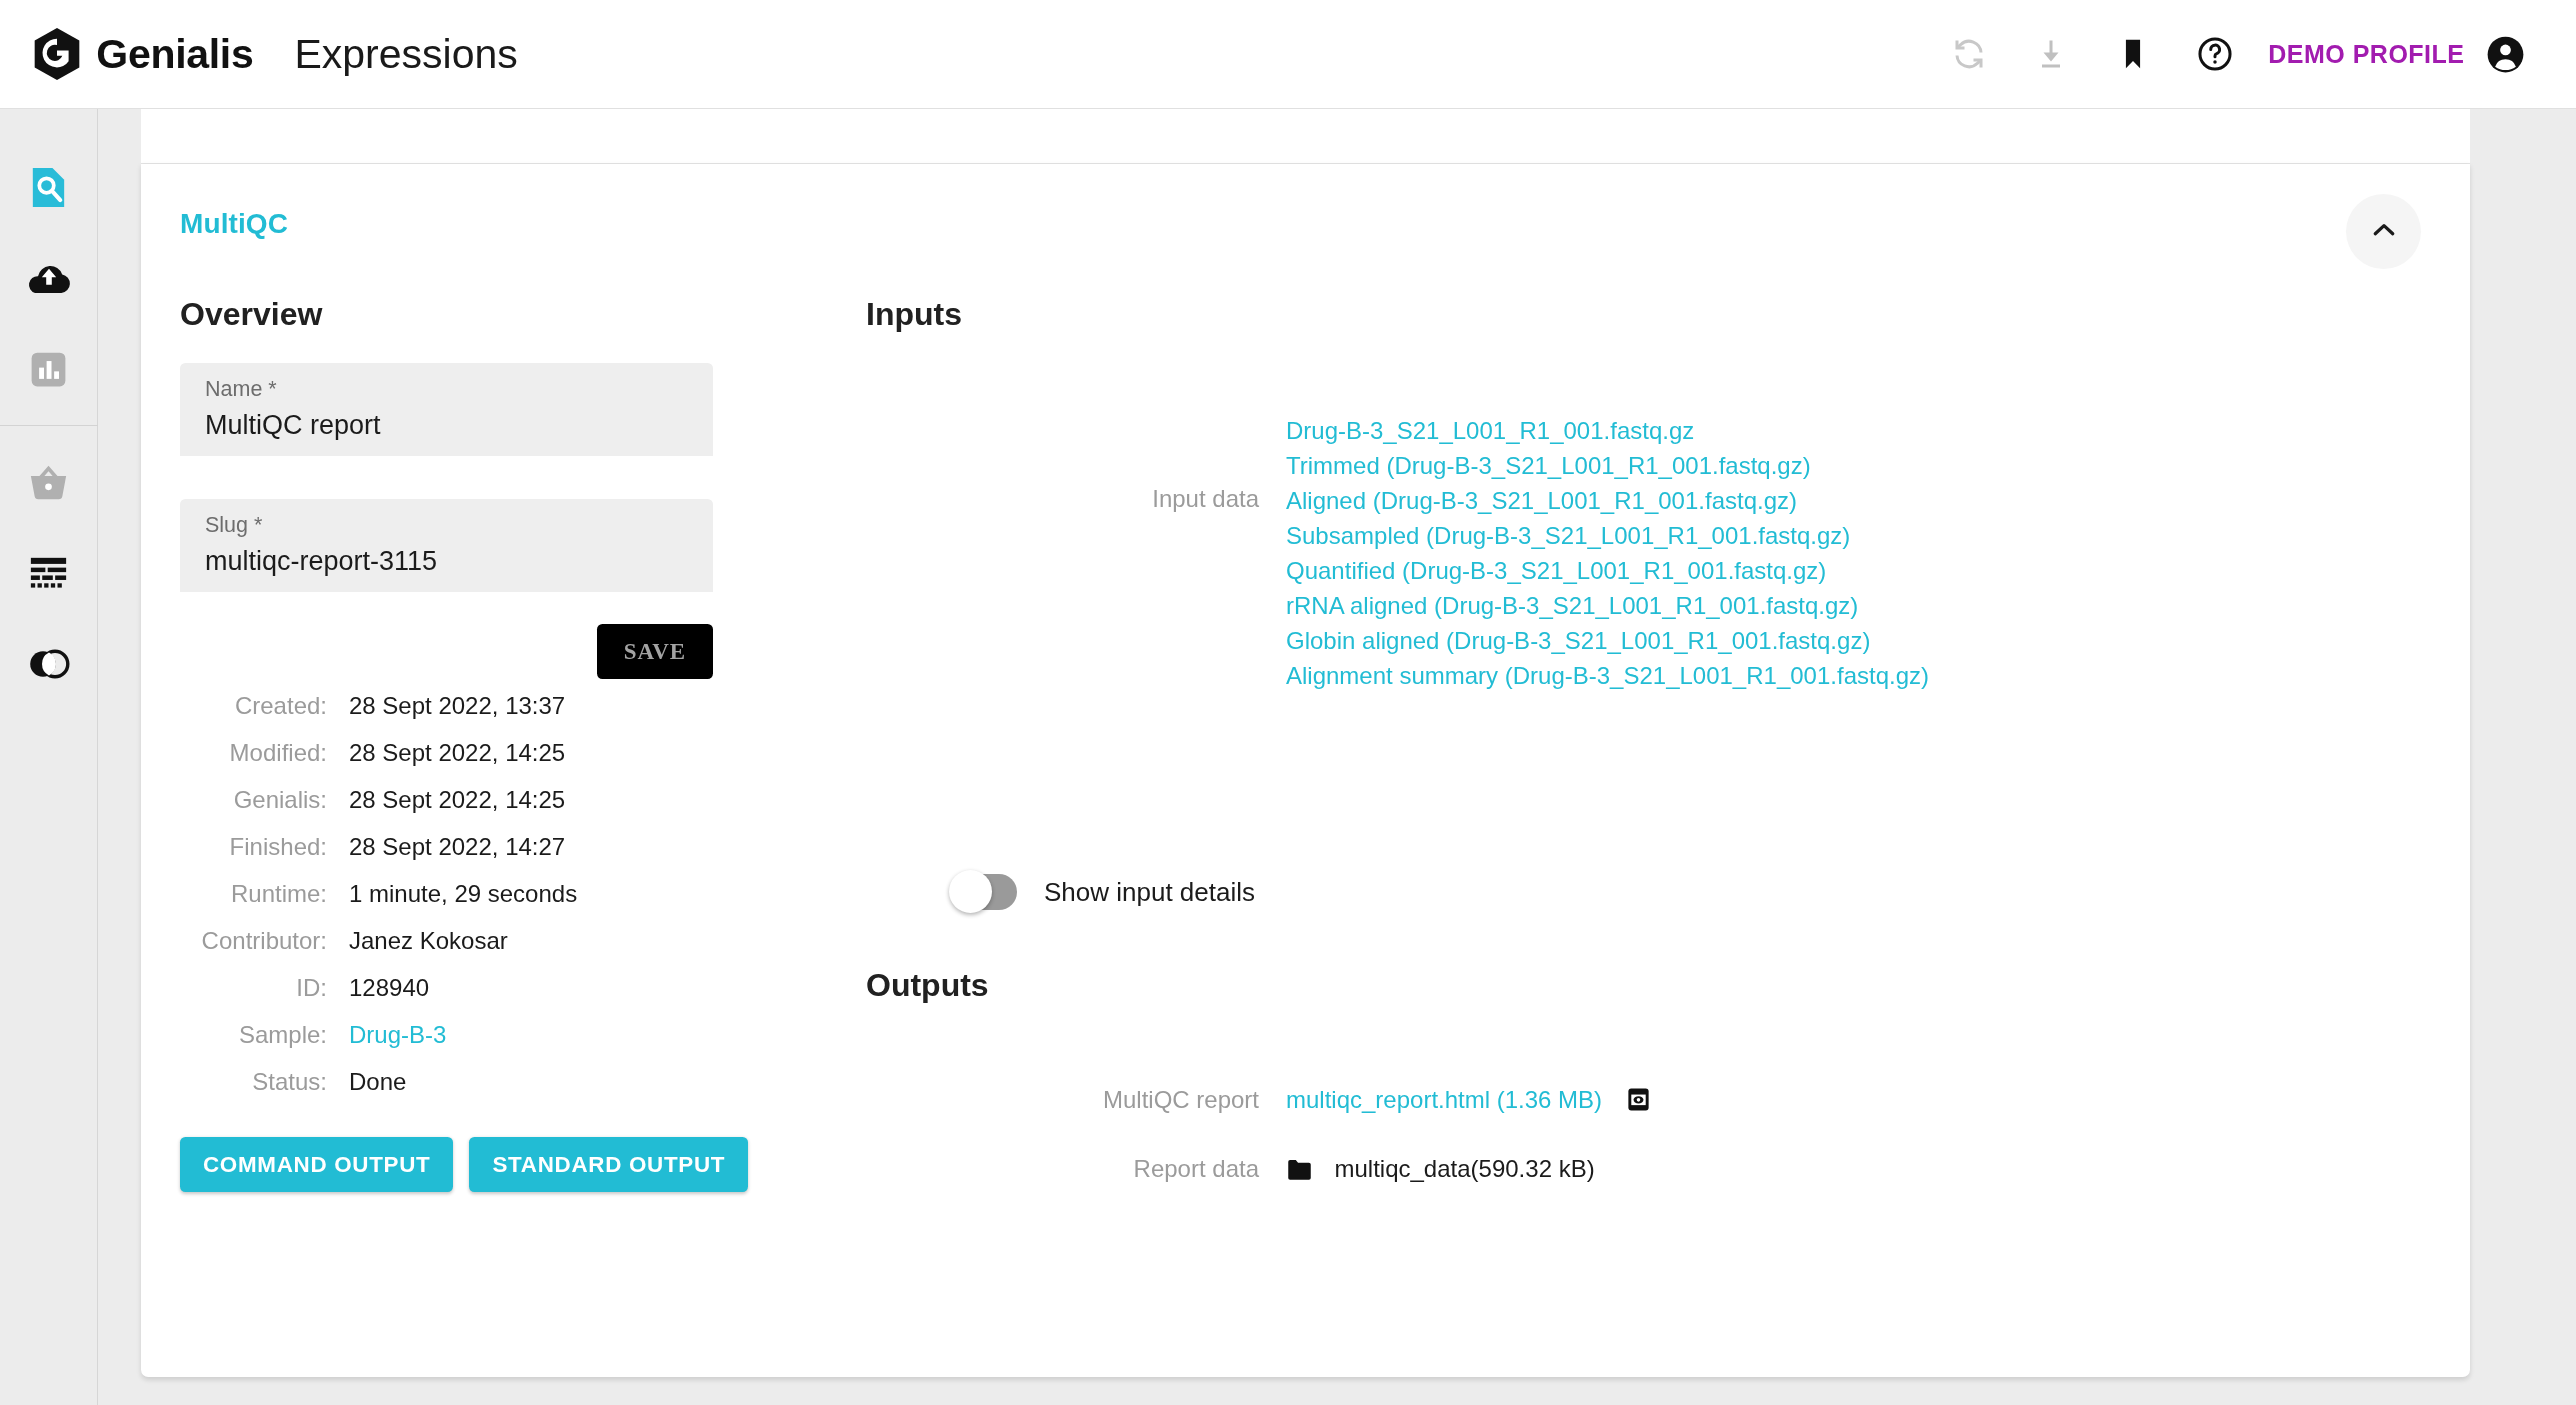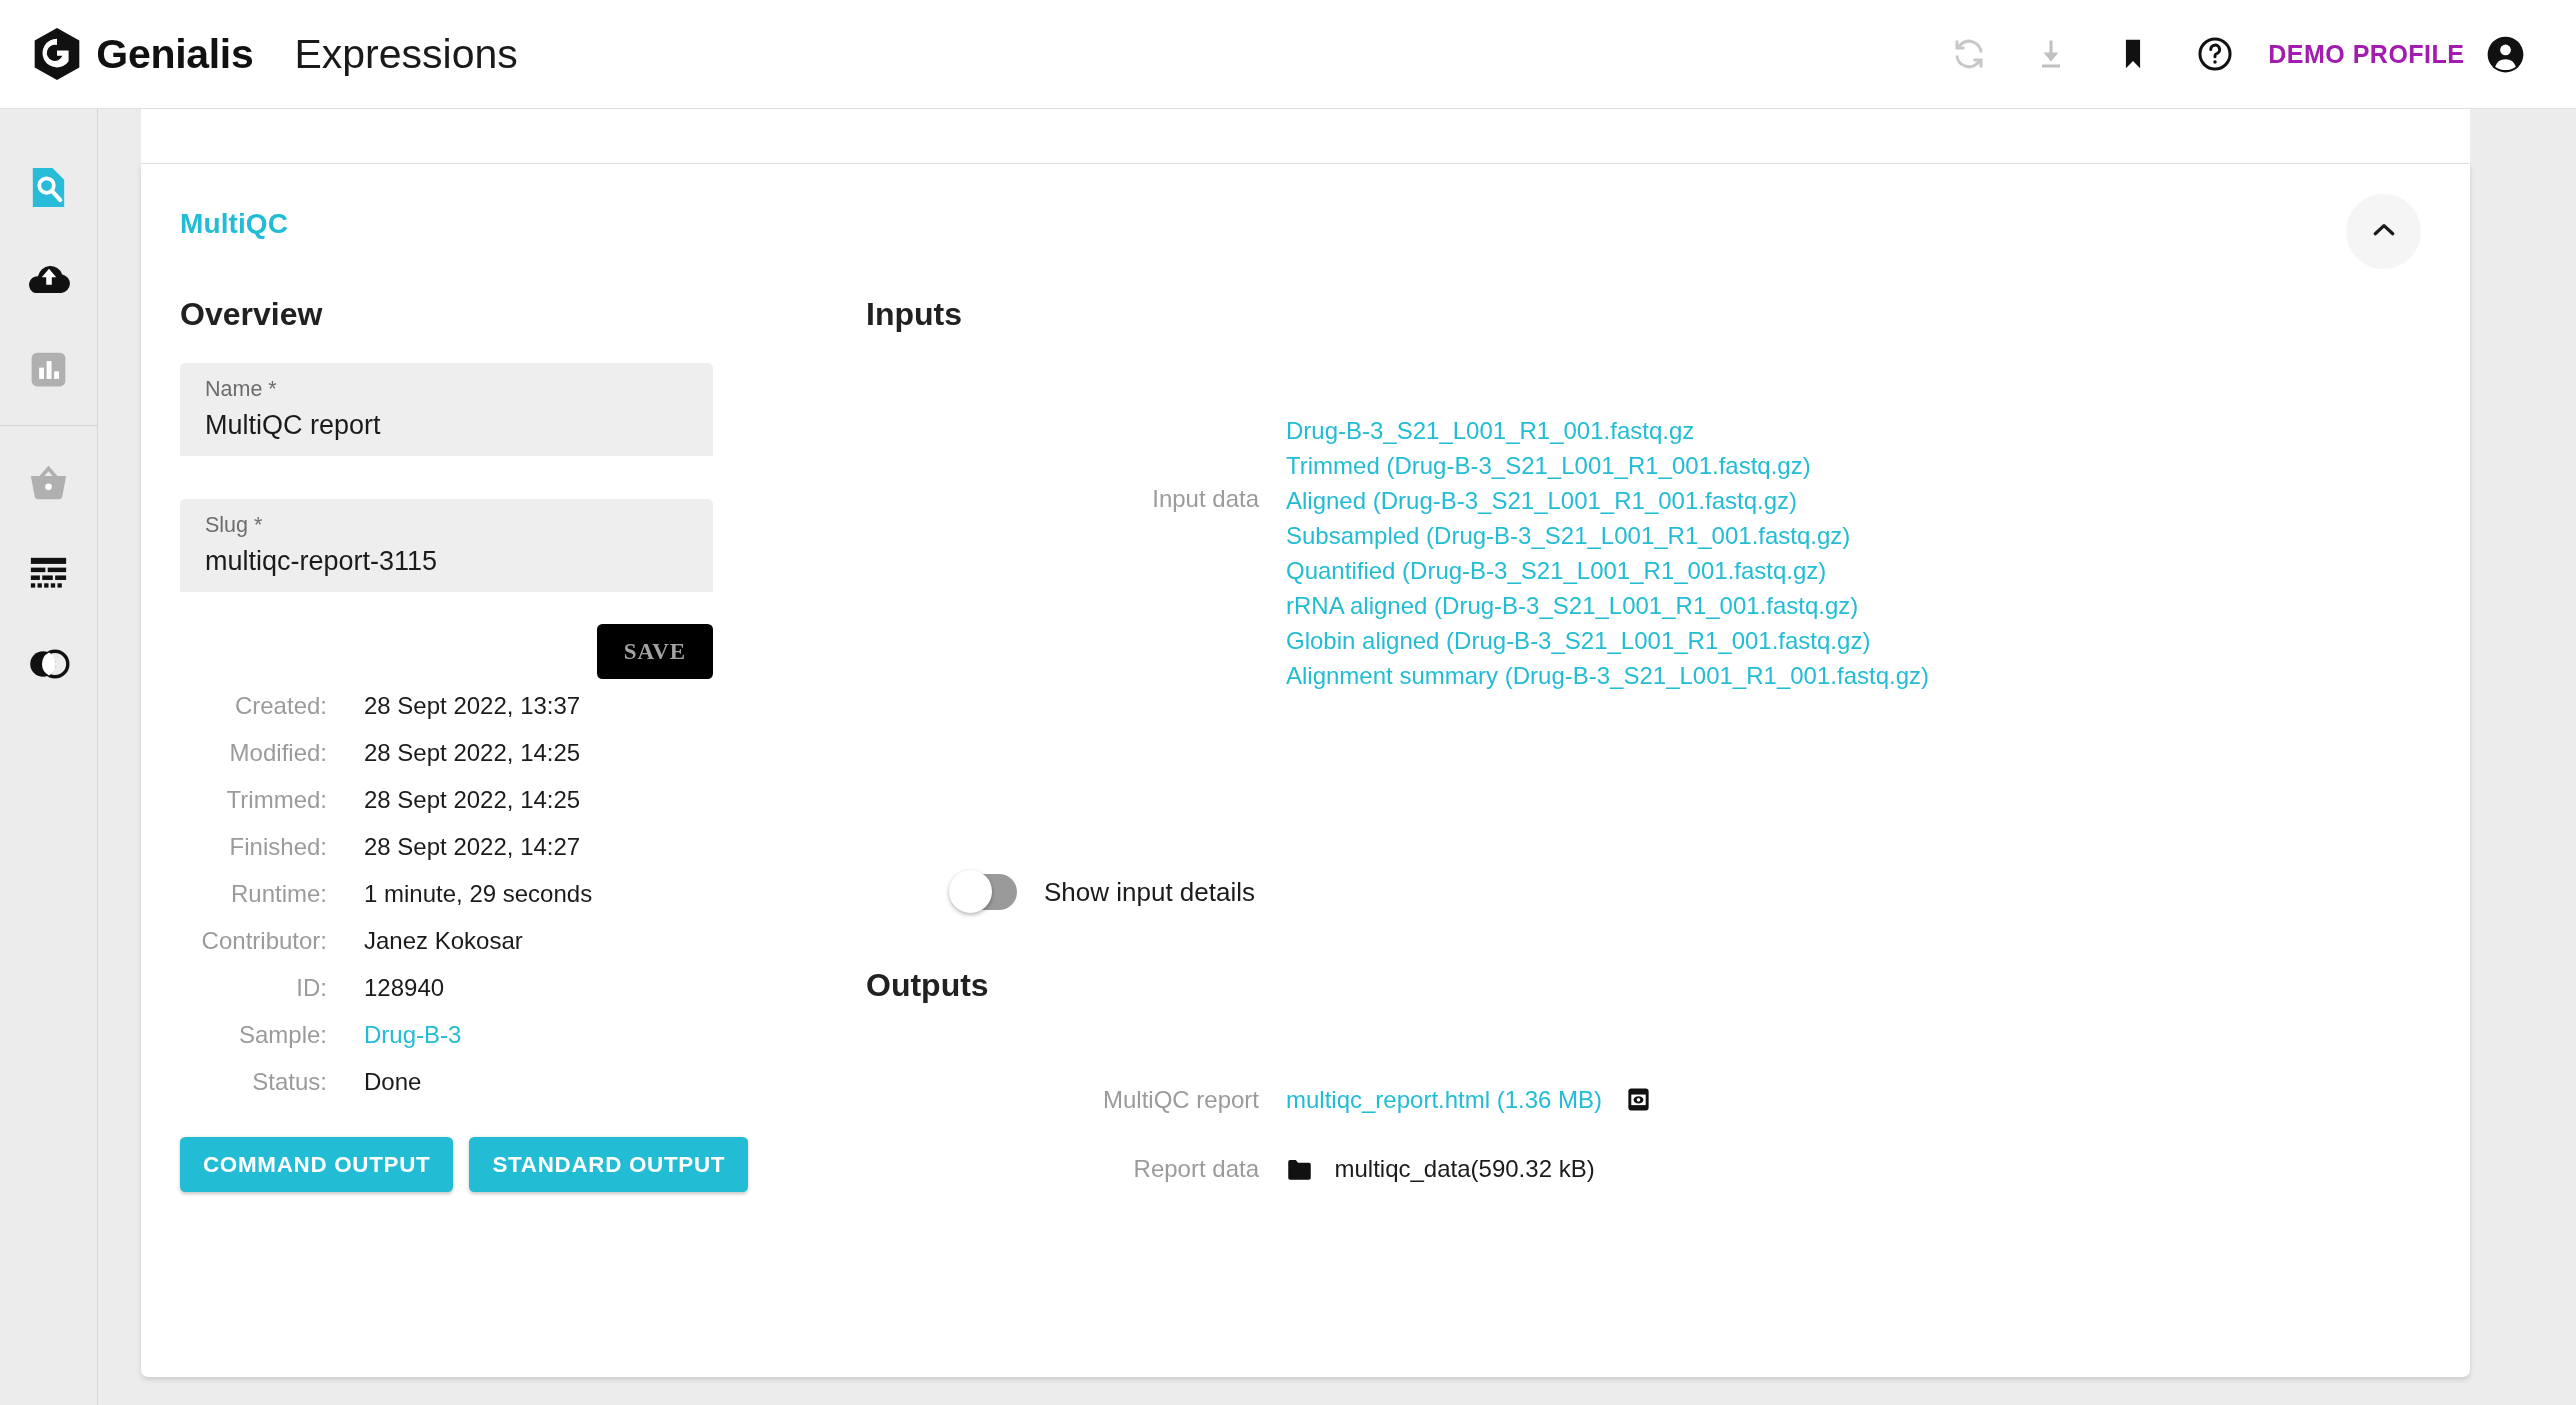--- a/index.html
+++ b/index.html
@@ -147,21 +147,21 @@
   .meta-row {
     display: flex; align-items: baseline;
     height: 47px;
     gap: 20px;
   }
   .meta-key {
     font-size: 24px; color: #9b9b9b; text-align: right;
     width: 147px; flex: 0 0 147px;
   }
   .meta-val {
-    font-size: 24px; color: #1b1b1b; margin-left: 17px;
+    font-size: 24px; color: #1b1b1b; margin-left: 2px;
   }
   .meta-val.link { color: #22bcd4; cursor: pointer; }
 
   .btn-primary {
     background: #22bcd4; color: #ffffff;
     border: none; border-radius: 5.4px;
     height: 55px; padding: 0 23px;
     font-size: 22.4px; font-weight: bold; letter-spacing: 0.7px;
     font-family: "Liberation Sans", sans-serif;
     cursor: pointer;
@@ -359,21 +359,21 @@
       <div style="position:absolute; top:528px; left:39px;">
         <div class="meta-row">
           <span class="meta-key">Created:</span>
           <span class="meta-val">28 Sept 2022, 13:37</span>
         </div>
         <div class="meta-row">
           <span class="meta-key">Modified:</span>
           <span class="meta-val">28 Sept 2022, 14:25</span>
         </div>
         <div class="meta-row">
-          <span class="meta-key">Trimmed:</span>
+          <span class="meta-key">Genialis:</span>
           <span class="meta-val">28 Sept 2022, 14:25</span>
         </div>
         <div class="meta-row">
           <span class="meta-key">Finished:</span>
           <span class="meta-val">28 Sept 2022, 14:27</span>
         </div>
         <div class="meta-row">
           <span class="meta-key">Runtime:</span>
           <span class="meta-val">1 minute, 29 seconds</span>
         </div>

